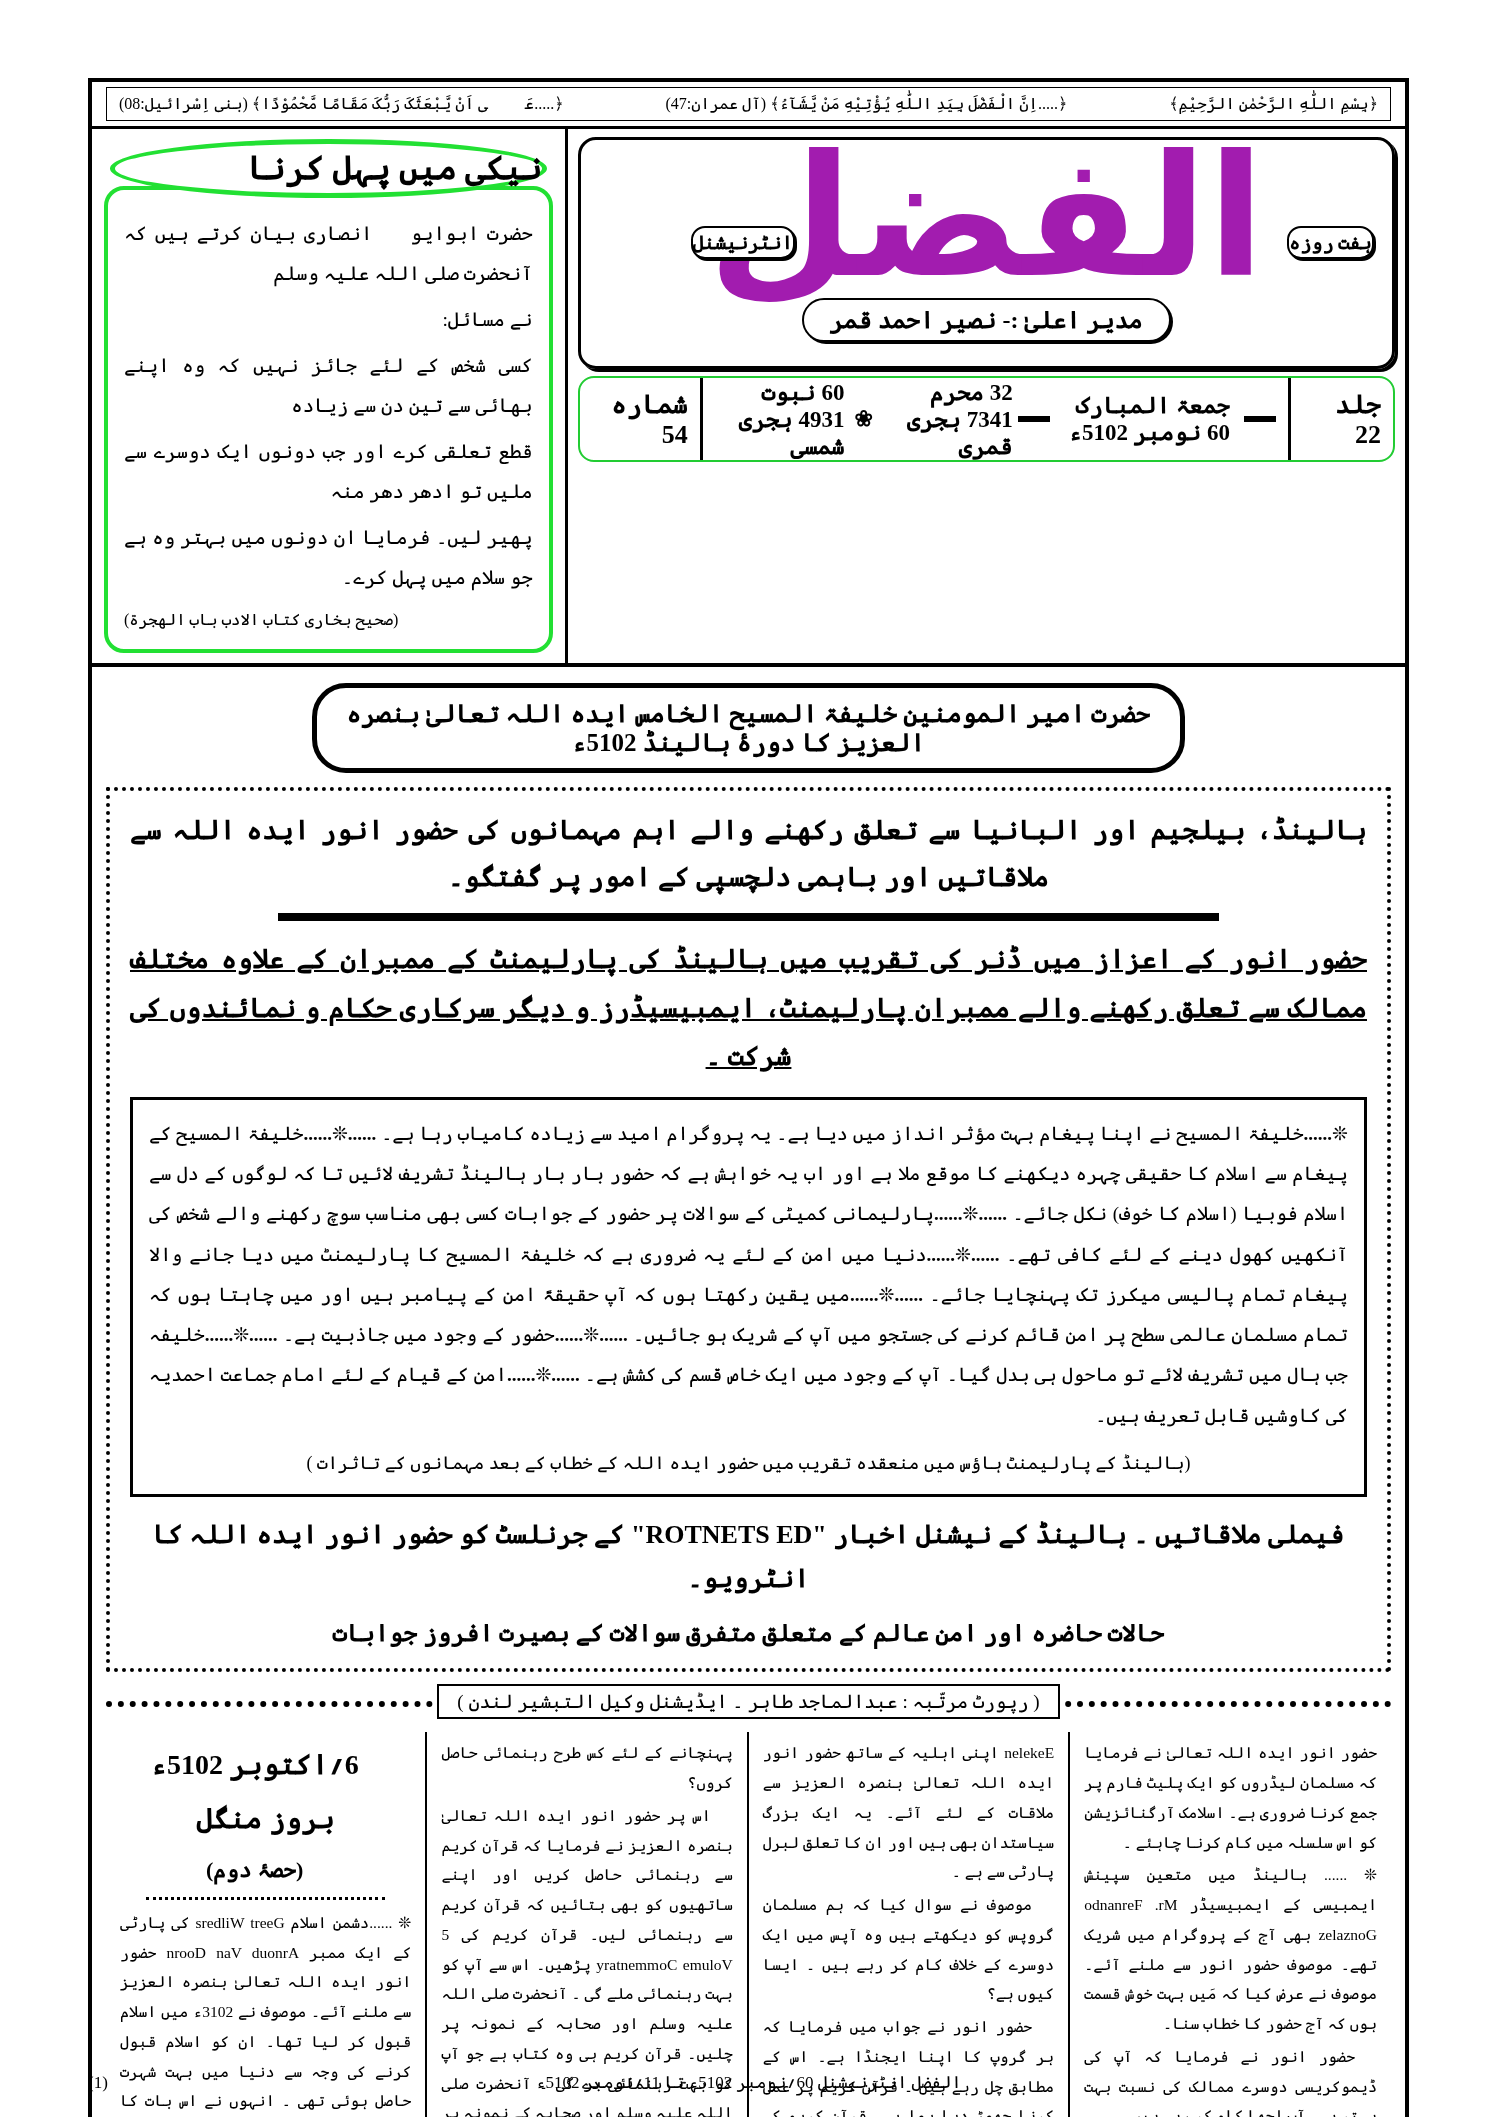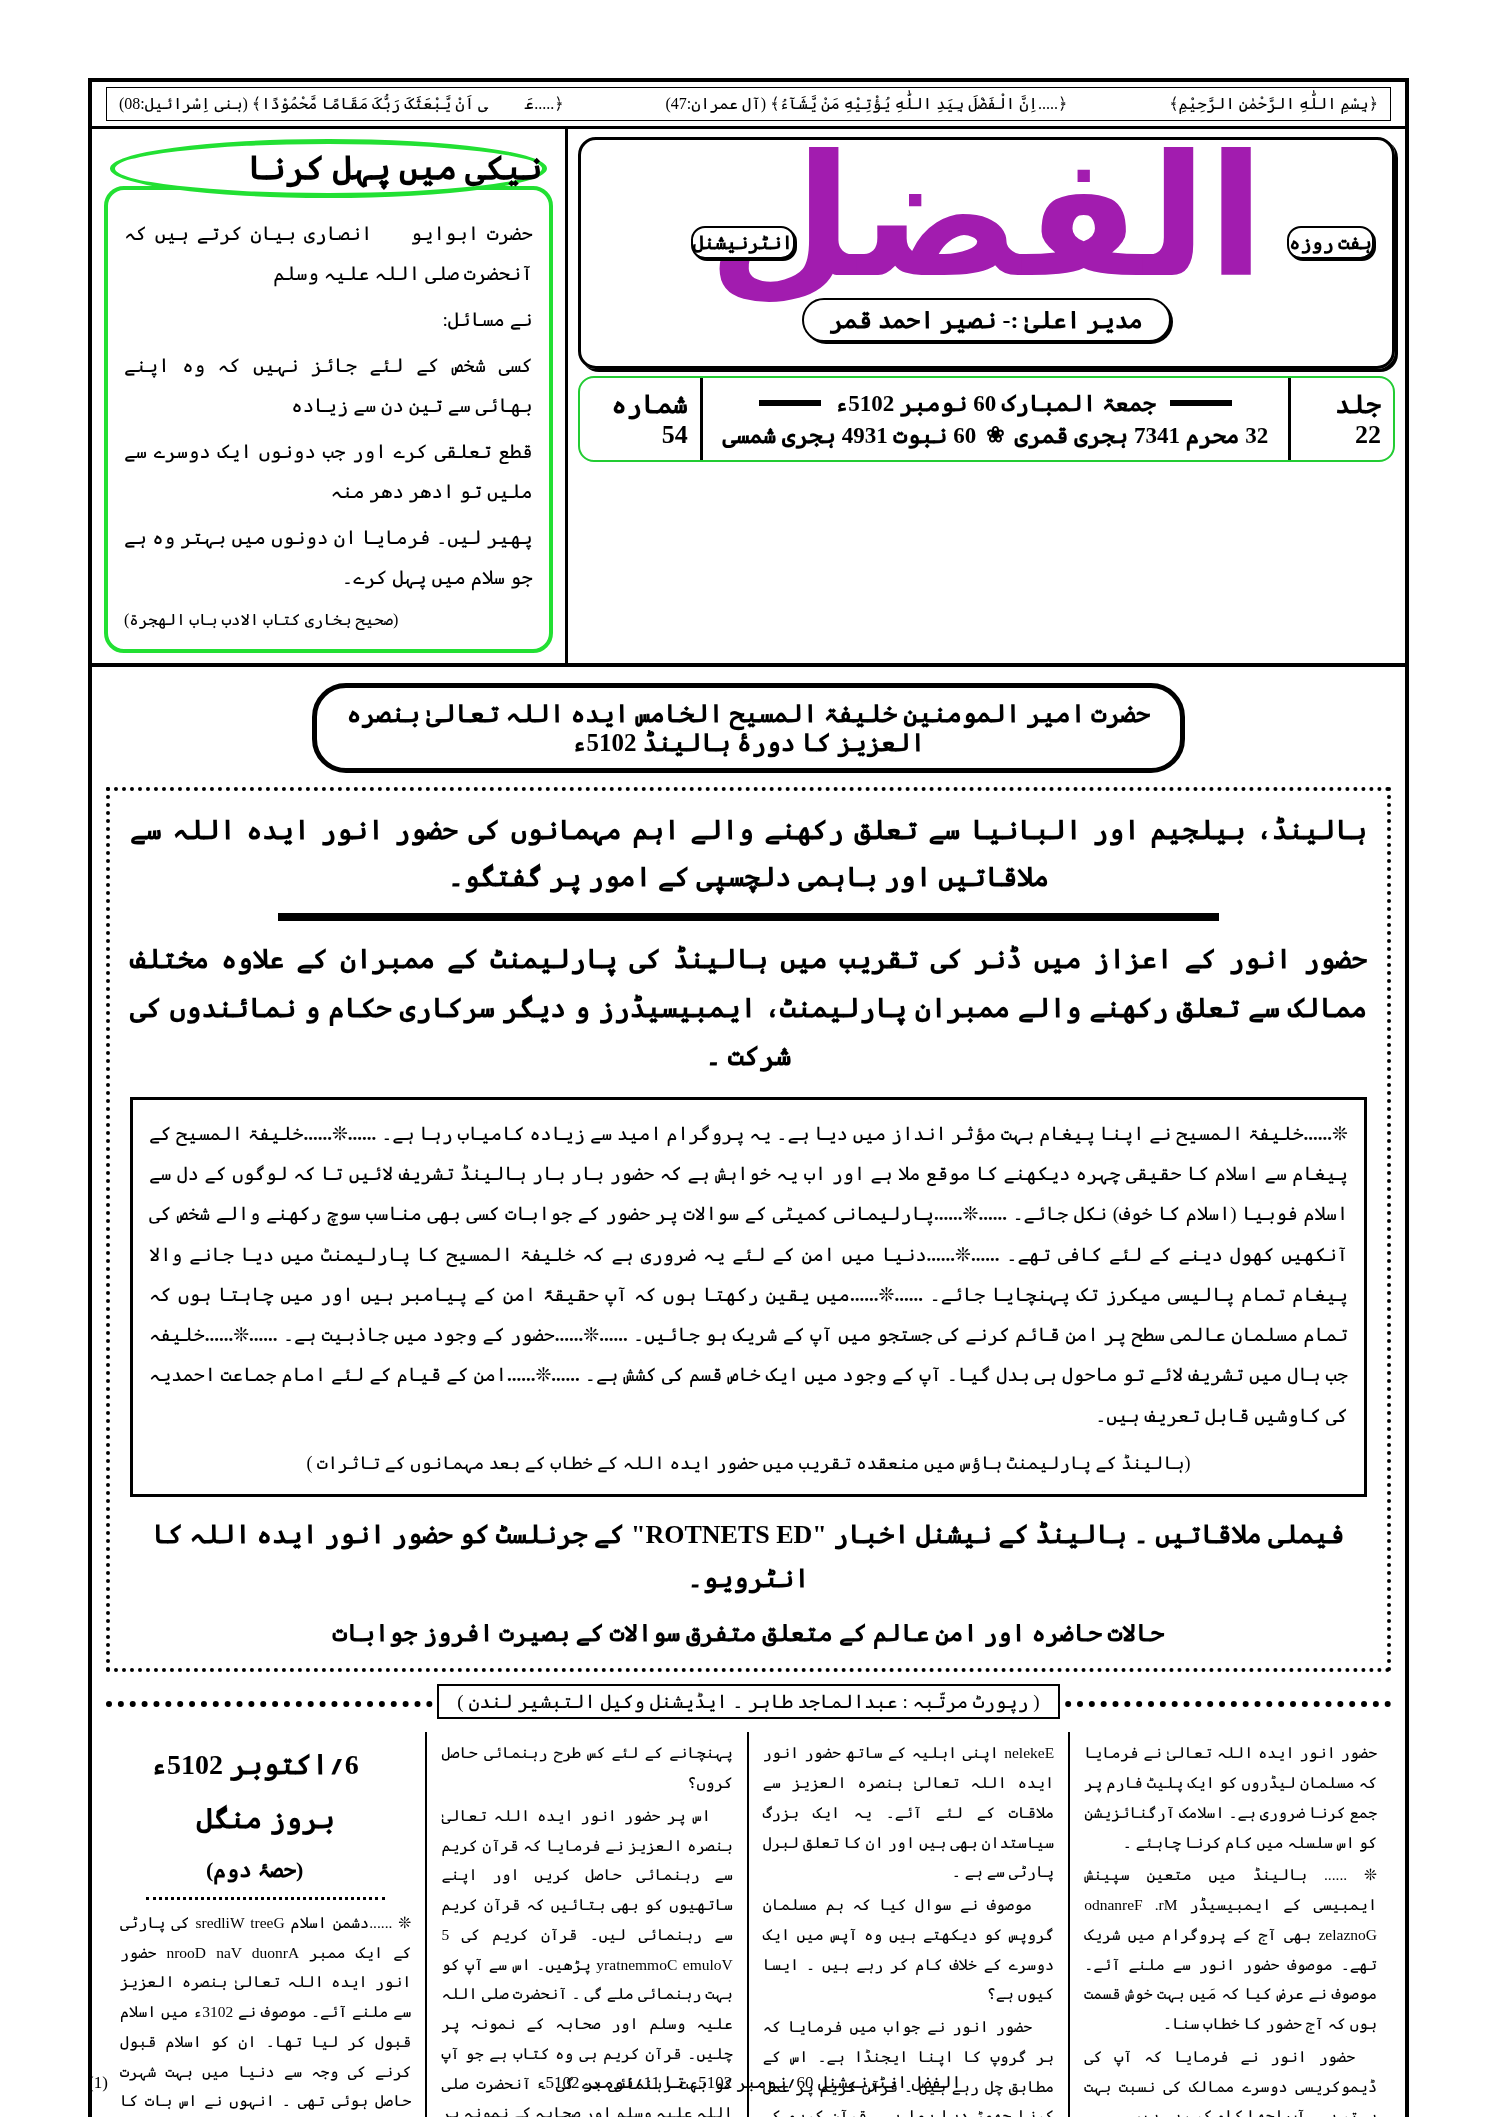--- a/index.html
+++ b/index.html
@@ -122,21 +122,21 @@
     background:#fff;
   }
   .datebar .cell{
     display:flex;align-items:center;justify-content:center;
     padding:0 12px;
     font-size:21px;
     font-weight:700;
   }
   .datebar .vol{flex:0 0 78px;border-left:3px solid #000;font-size:26px;}
   .datebar .issue{flex:0 0 96px;border-right:3px solid #000;font-size:26px;}
-  .datebar .mid{flex:1 1 auto;flex-direction:column;gap:5px;}
+  .datebar .mid{flex:1 1 auto;gap:5px;}
   .datebar .mid .l1{font-size:23px;display:flex;align-items:center;gap:14px;}
   .datebar .mid .l2{font-size:23px;display:flex;align-items:center;gap:10px;}
   .dash{display:inline-block;width:62px;height:6px;background:#000;}
   .flower{font-size:22px;}
 
   
   .hadith-col{
     flex:1 1 auto;
     padding:10px 12px 10px 12px;
     box-sizing:border-box;
@@ -184,21 +184,21 @@
   }
 
   
   .lead-box{
     margin:14px 14px 0 14px;
     border:4px dotted #000;
     padding:16px 20px 10px 20px;
   }
   .lead-1{font-size:27px;font-weight:700;line-height:1.75;text-align:justify;text-align-last:center;}
   .rule-thick{height:8px;background:#000;width:76%;margin:12px auto 14px auto;}
-  .lead-2{font-size:27px;font-weight:700;line-height:1.8;text-align:justify;text-align-last:center;}
+  .lead-2{font-size:27px;font-weight:700;line-height:1.8;text-align:justify;text-align-last:center;text-decoration:underline;}
 
   .bullets{
     border:3px solid #000;
     margin-top:16px;
     padding:14px 16px 12px 16px;
     font-size:19px;
     line-height:2.12;
     text-align:justify;
   }
   .bullets .sep{font-weight:700;letter-spacing:1px;}

